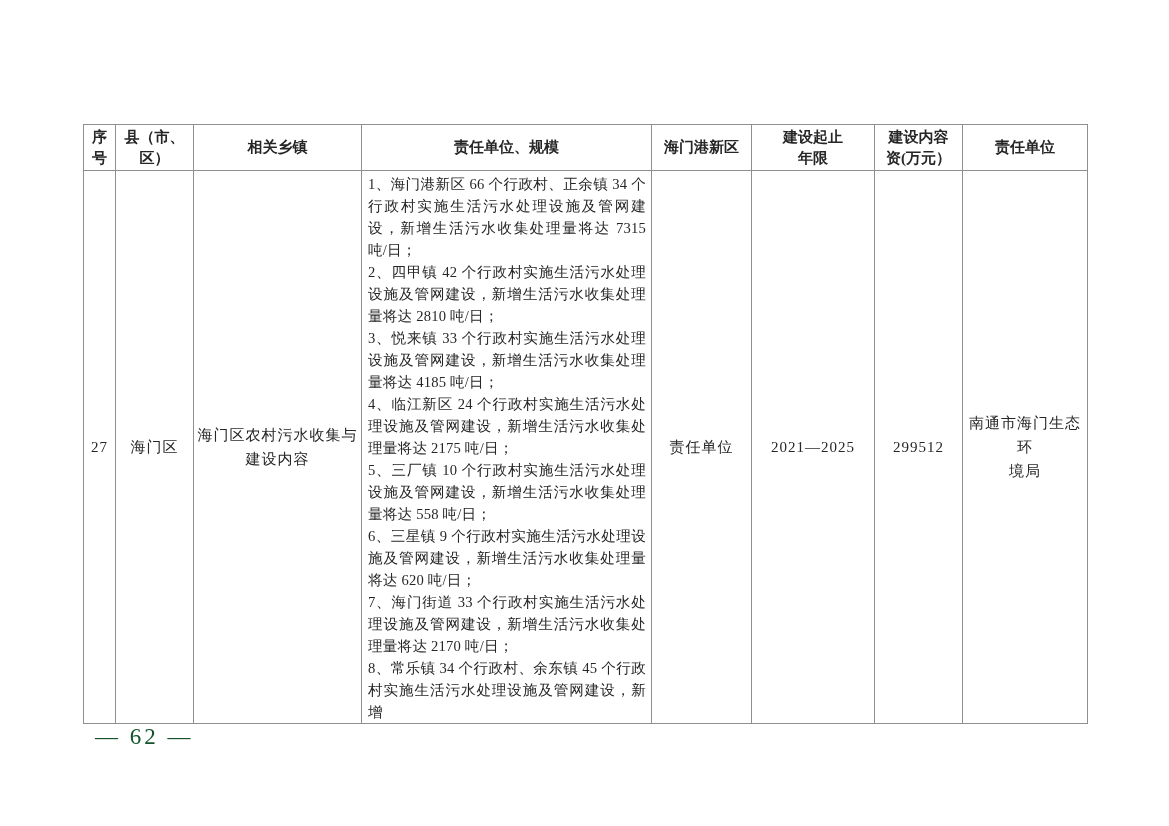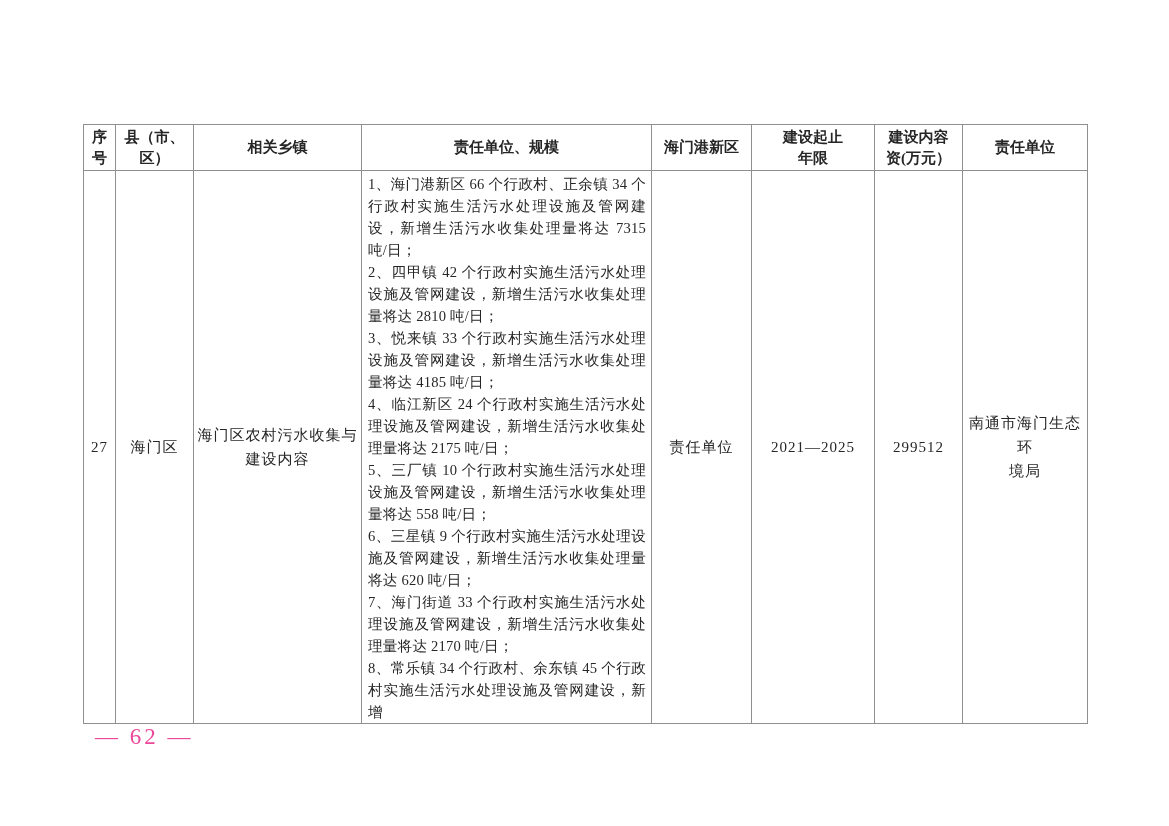--- a/index.html
+++ b/index.html
@@ -61,21 +61,21 @@
     text-align: justify;
     text-justify: inter-ideograph;
     word-break: break-all;
   }
   .page-footer {
     position: absolute;
     left: 95px;
     top: 724px;
     font-size: 23px;
     letter-spacing: 3px;
-    color: #ec4899;
+    color: #14532d;
     white-space: pre;
   }
 </style>
 </head>
 <body>
 
 <div class="page">
 
   <table class="doc-table">
     <colgroup>

